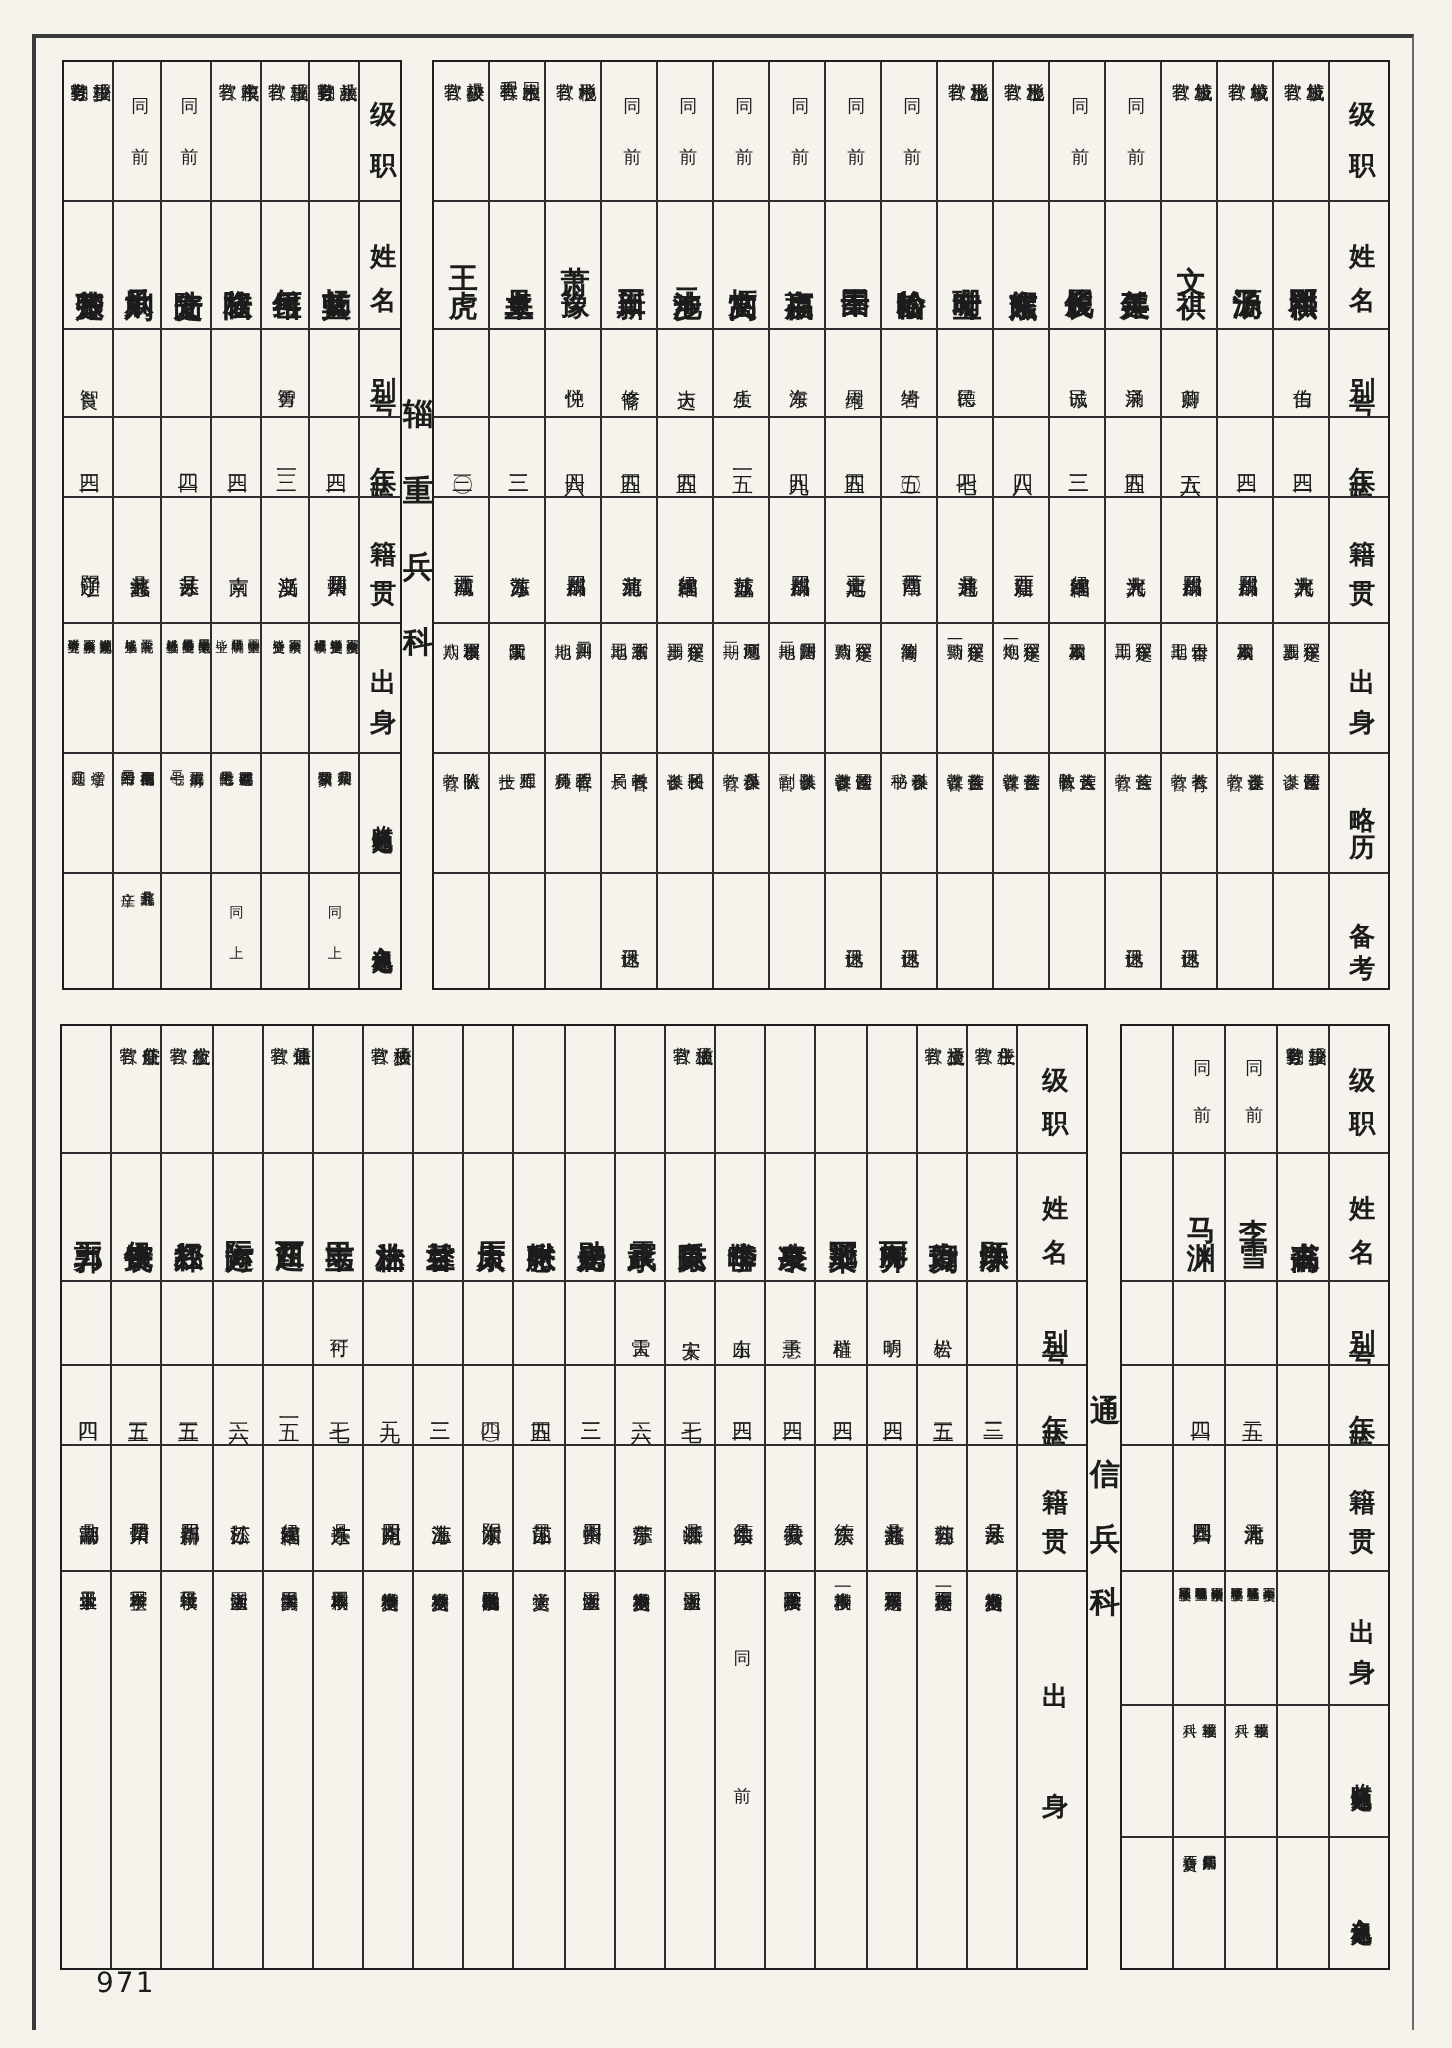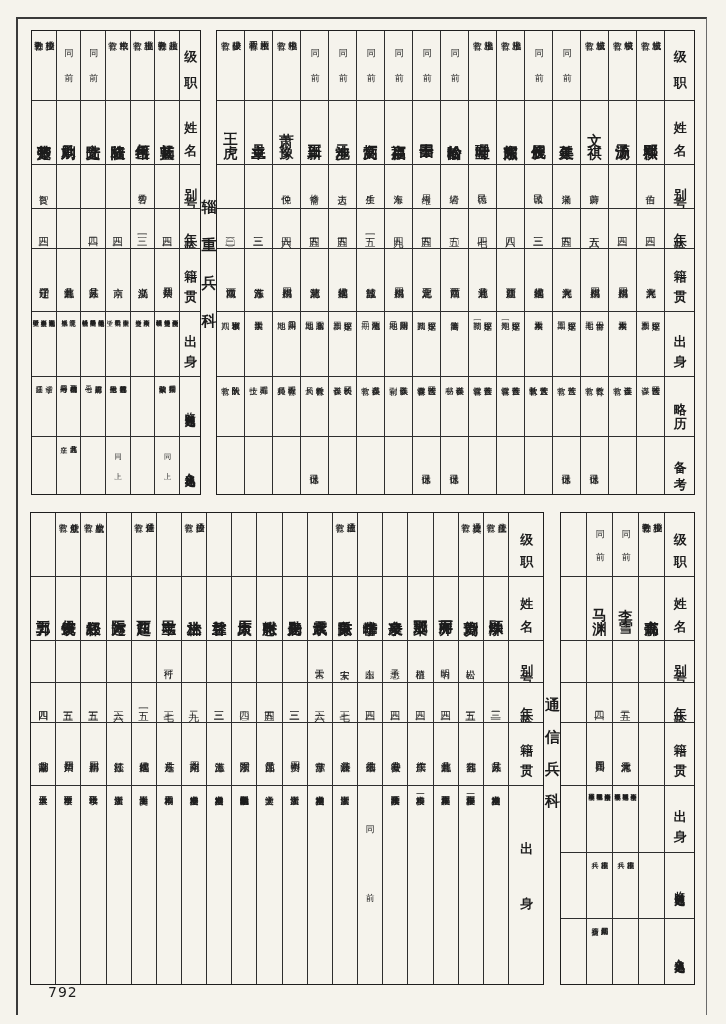--- a/index.html
+++ b/index.html
@@ -1297,14 +1297,14 @@
         </div>
         <div class="vcell ad top" style="height: 66px;">
           <span></span>
         </div>
         <div class="vcell ad top" style="height: 67px;">
           <span></span>
         </div>
       </div>
     </div>
 
-  <div class="page-number" style="left:48px; top:984px;">792</div>
+  <div class="page-number" style="left:48px; top:984px;">971</div>
 </div>
 
 </body></html>

